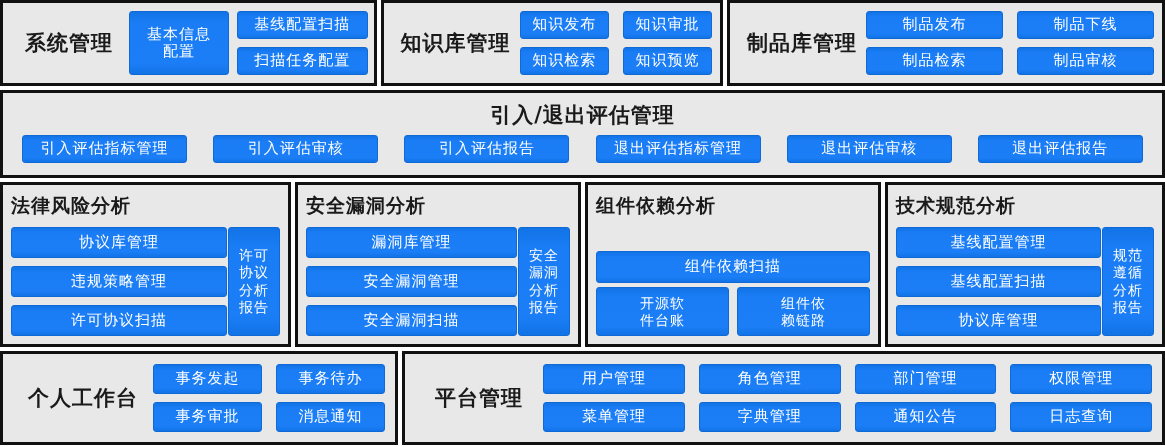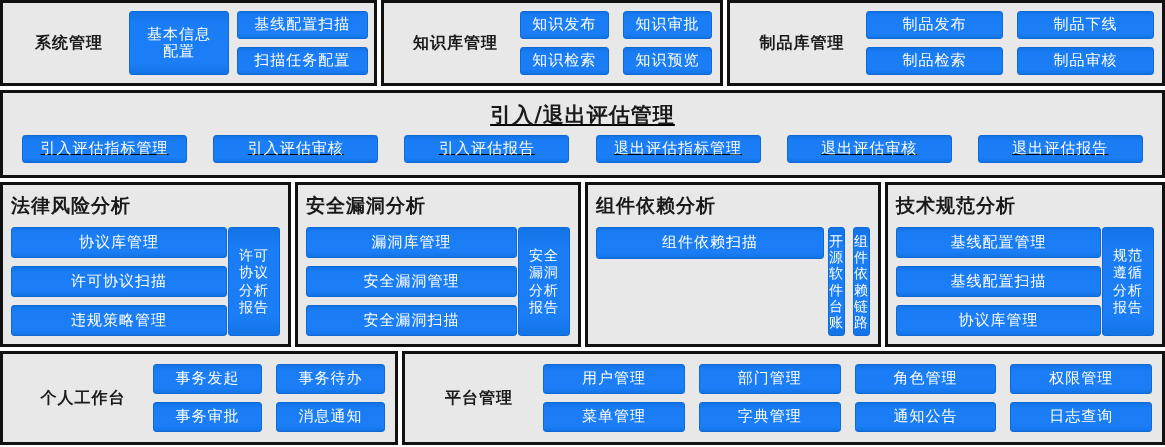--- a/index.html
+++ b/index.html
@@ -36,39 +36,39 @@
     box-sizing:border-box;
     cursor:pointer;
     letter-spacing:1px;
     white-space:pre-line;
     user-select:none;
   }
   
   .r1{height:86px;}
   .r1 .panel{display:flex;align-items:center;}
   .grp-title{
-    font-size:16px;font-weight:bold;color:#1a1a1a;
+    font-size:21px;font-weight:bold;color:#1a1a1a;
     letter-spacing:1px;white-space:nowrap;
   }
   .sysmgmt{width:386px;}
   .sysmgmt .inner{display:flex;align-items:center;width:100%;padding:0 6px;box-sizing:border-box;}
   .sysmgmt .title-cell{flex:0 0 120px;text-align:center;}
   .sysmgmt .b-big{width:100px;height:64px;margin-right:8px;}
   .sysmgmt .stack{display:flex;flex-direction:column;gap:8px;flex:1;}
   .sysmgmt .stack .btn{height:28px;}
 
   .kbmgmt{width:351px;}
   .kbmgmt .inner, .pbmgmt .inner{display:flex;align-items:center;width:100%;padding:0 8px;box-sizing:border-box;}
   .kbmgmt .title-cell, .pbmgmt .title-cell{flex:0 0 128px;text-align:center;}
   .grid2{display:grid;grid-template-columns:1fr 1fr;gap:8px 14px;flex:1;}
   .grid2 .btn{height:28px;}
   .pbmgmt{width:449px;}
 
   
-  .r2{height:88px;text-decoration:underline;}
+  .r2{height:88px;}
   .r2 .panel{width:1165px;display:flex;flex-direction:column;align-items:center;justify-content:center;padding:2px 0 6px;box-sizing:border-box;}
   .r2 .hdr{font-size:21px;font-weight:bold;color:#1a1a1a;letter-spacing:1px;margin-bottom:6px;}
   .r2 .btnrow{display:flex;gap:0;width:100%;justify-content:space-around;padding:0 6px;box-sizing:border-box;}
   .r2 .btnrow .btn{width:165px;height:28px;}
 
   
   .r3{height:165px;}
   .r3 .panel{display:flex;flex-direction:column;padding:4px 8px 8px;box-sizing:border-box;}
   .r3 .hdr{font-size:19px;font-weight:bold;color:#1a1a1a;letter-spacing:1px;margin:4px 0 8px;}
   .r3 .body{display:flex;gap:1px;flex:1;}
@@ -78,21 +78,21 @@
     width:52px;
     writing-mode:horizontal-tb;
     font-size:14px;
     line-height:1.25;
     padding:0 4px;
   }
   .p-legal{width:293px;}
   .p-sec{width:288px;}
   .p-comp{width:298px;}
   .p-tech{width:282px;}
-  .p-comp .body{flex-direction:row;gap:4px;}
+  .p-comp .body{flex-direction:column;gap:4px;margin-top:24px;}
   .p-comp .top-btn{height:32px;width:100%;}
   .p-comp .three{display:flex;gap:8px;flex:1;}
   .p-comp .three .btn{flex:1;font-size:14px;}
 
   
   .r4{height:94px;}
   .r4 .panel{display:flex;align-items:center;}
   .pwork{width:398px;}
   .pwork .inner{display:flex;align-items:center;width:100%;padding:0 10px;box-sizing:border-box;}
   .pwork .title-cell{flex:0 0 140px;text-align:center;}
@@ -163,22 +163,22 @@
     </div>
   </div>
 
   <div class="row r3">
 
     <div class="panel p-legal">
       <div class="hdr">法律风险分析</div>
       <div class="body">
         <div class="col-main">
           <div class="btn">协议库管理</div>
+          <div class="btn">违规策略管理</div>
           <div class="btn">许可协议扫描</div>
-          <div class="btn">违规策略管理</div>
         </div>
         <div class="btn btn-vert">许可
 协议
 分析
 报告</div>
       </div>
     </div>
 
     <div class="panel p-sec">
       <div class="hdr">安全漏洞分析</div>
@@ -237,22 +237,22 @@
           <div class="btn">消息通知</div>
         </div>
       </div>
     </div>
 
     <div class="panel pplat">
       <div class="inner">
         <div class="title-cell grp-title">平台管理</div>
         <div class="grid4">
           <div class="btn">用户管理</div>
+          <div class="btn">角色管理</div>
           <div class="btn">部门管理</div>
-          <div class="btn">角色管理</div>
           <div class="btn">权限管理</div>
           <div class="btn">菜单管理</div>
           <div class="btn">字典管理</div>
           <div class="btn">通知公告</div>
           <div class="btn">日志查询</div>
         </div>
       </div>
     </div>
 
   </div>

